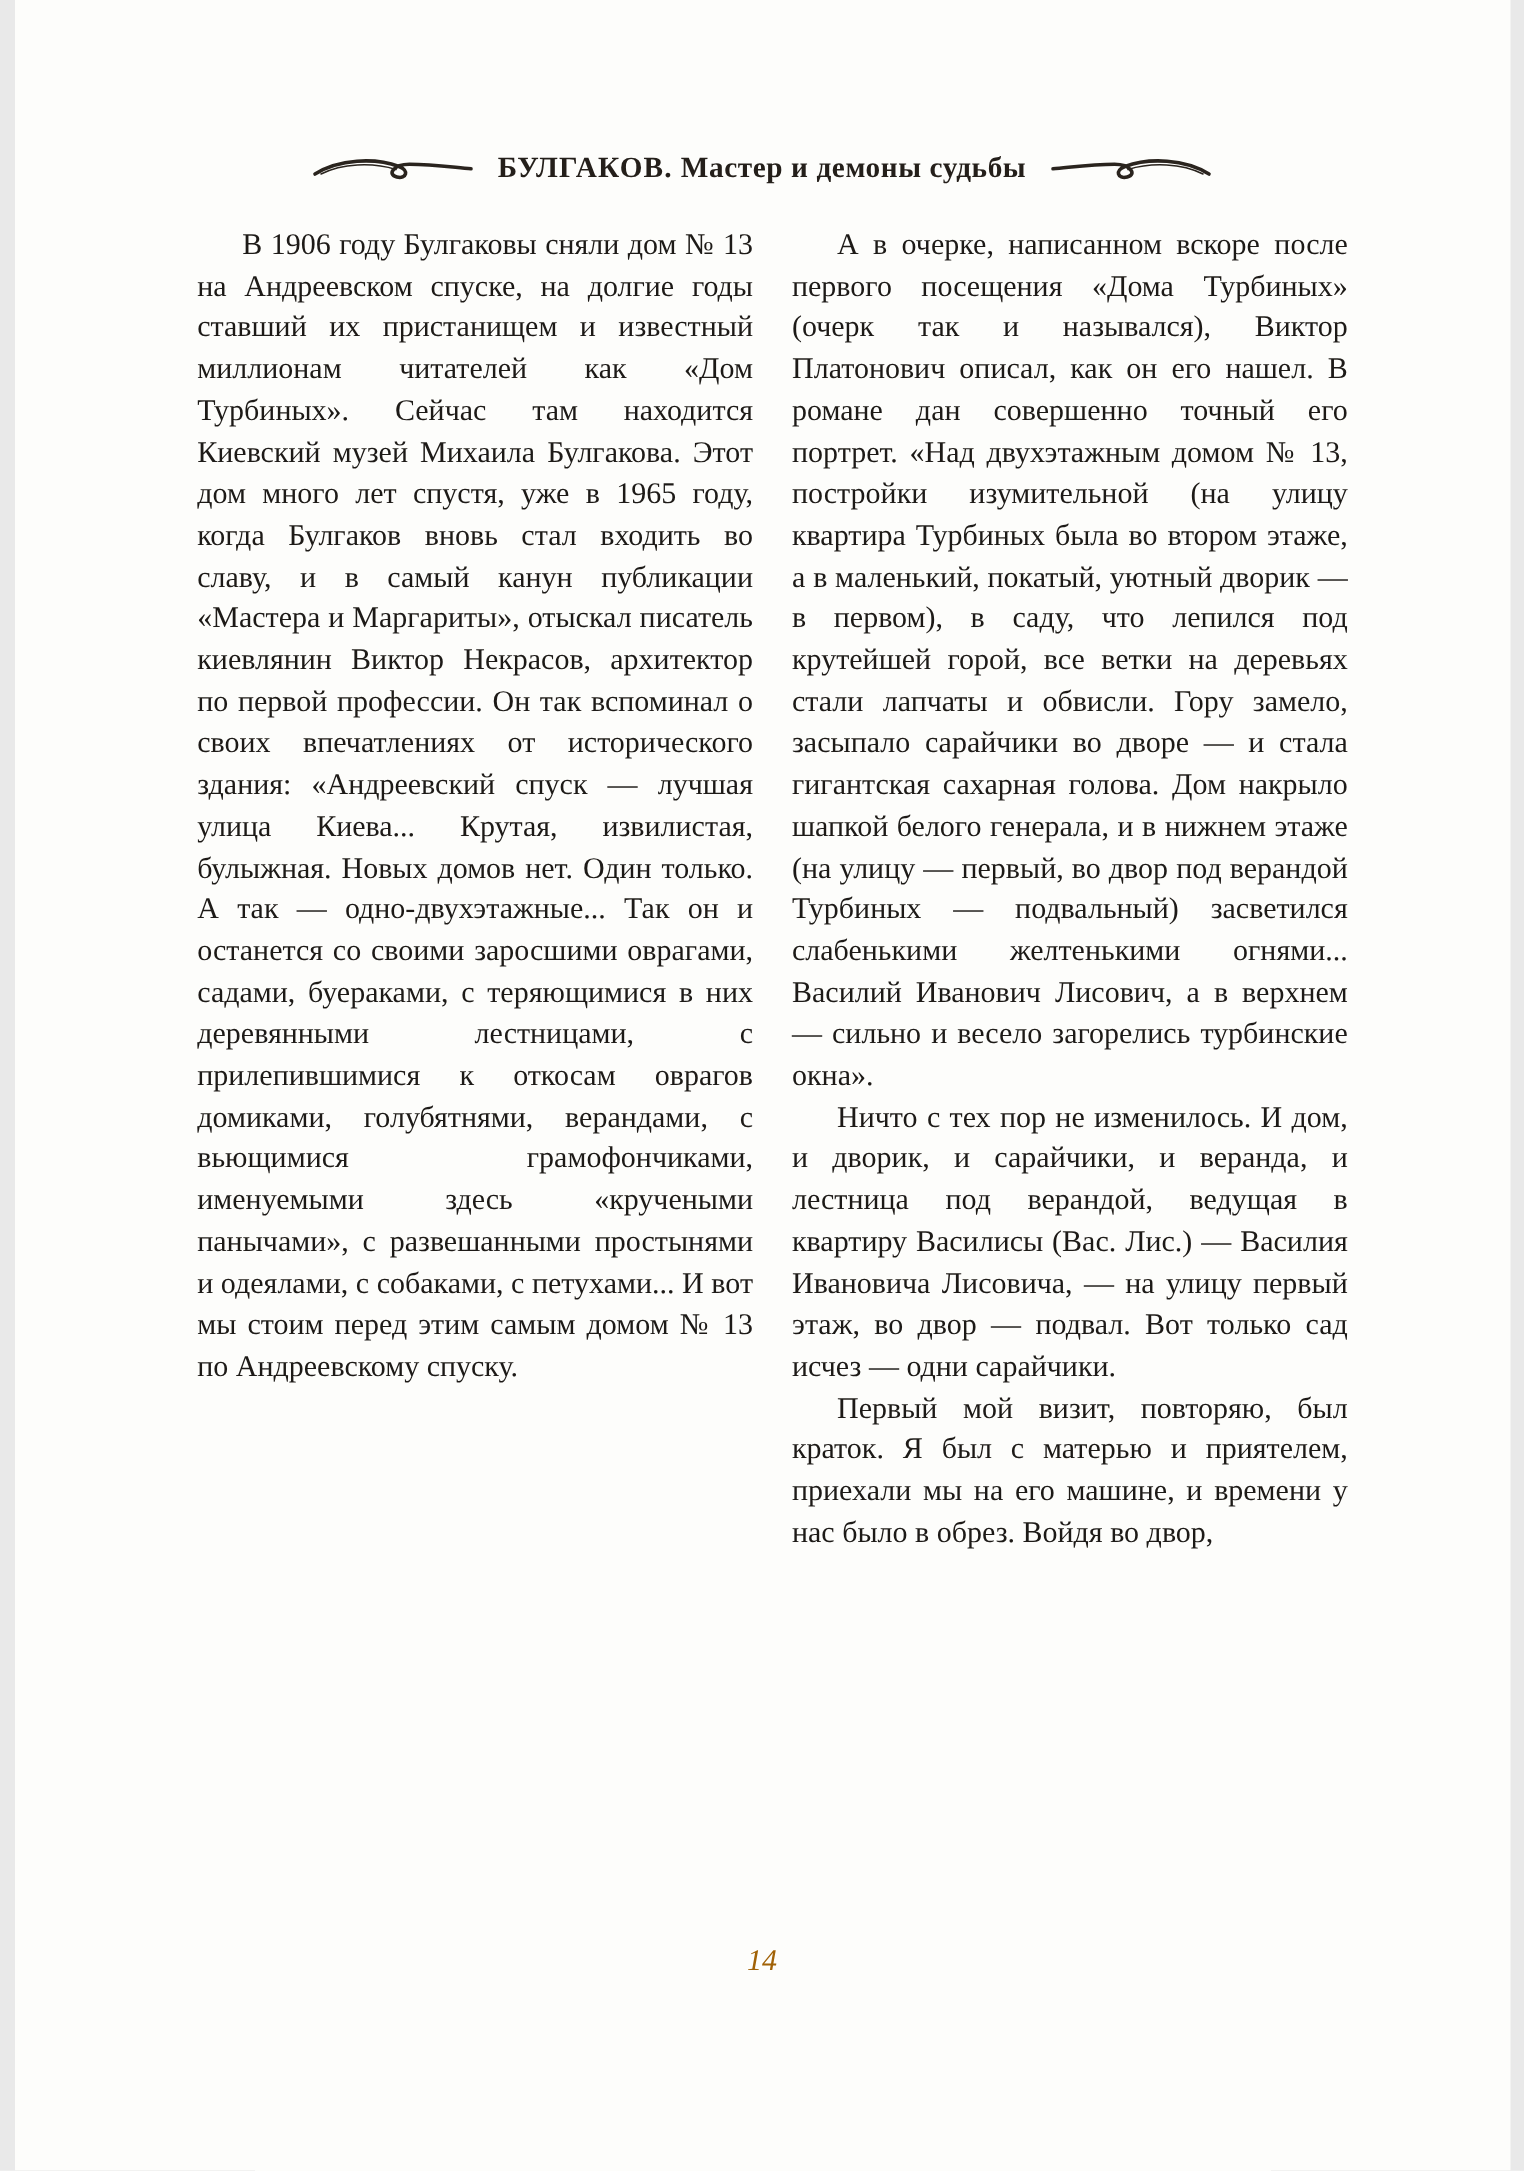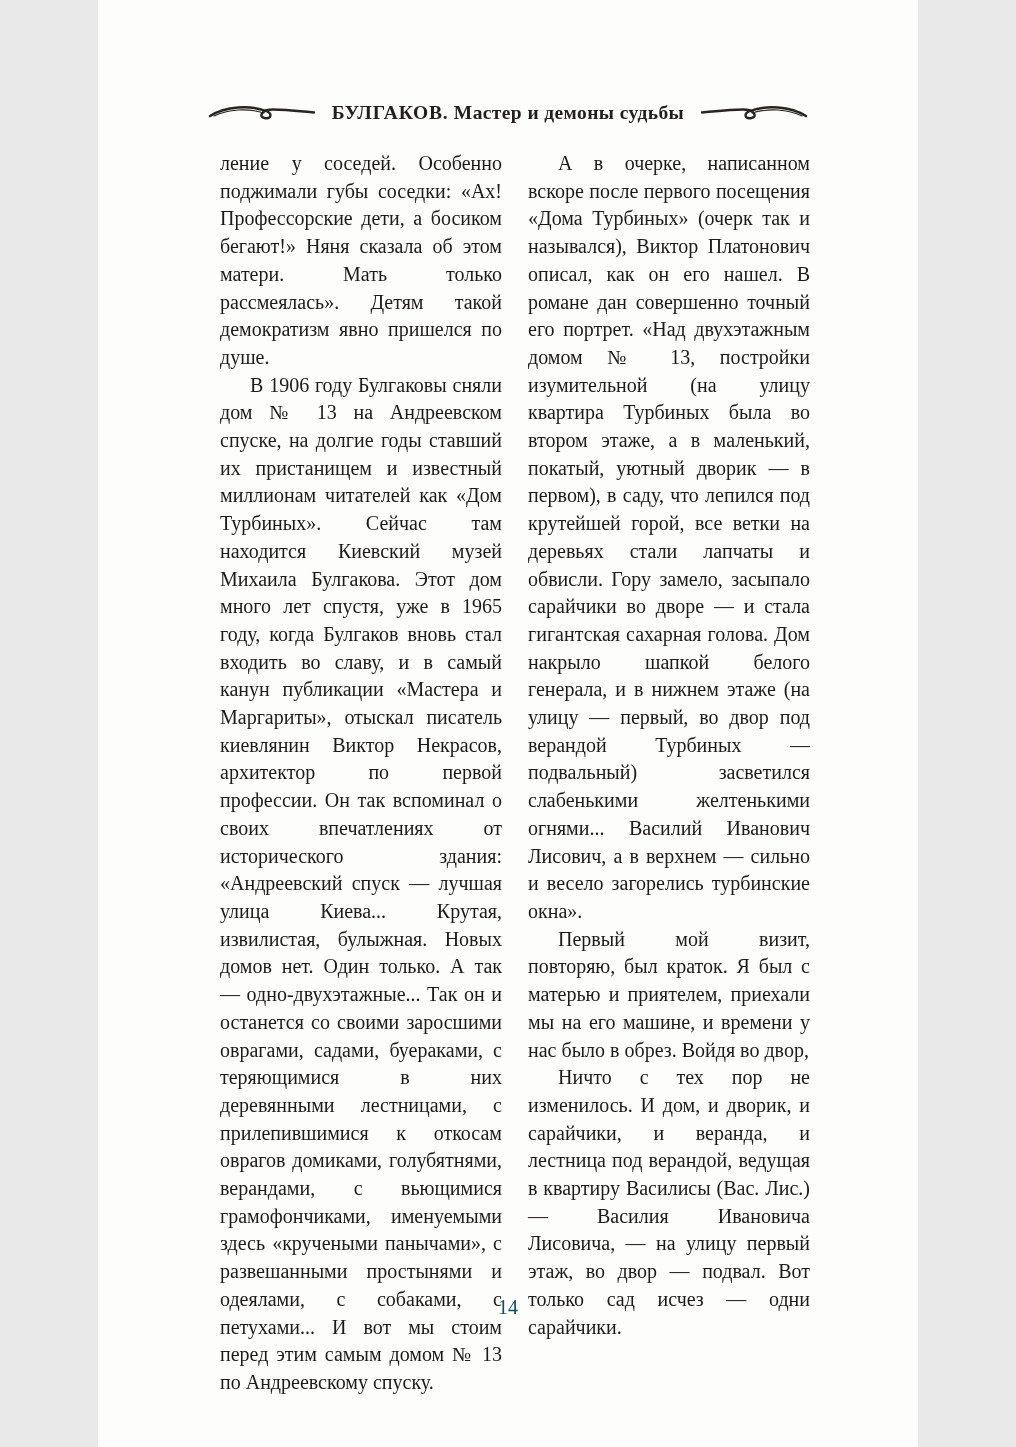--- a/index.html
+++ b/index.html
@@ -1,21 +1,21 @@
 <!DOCTYPE html>
 <html lang="ru"><head>
 <meta charset="utf-8">
 <style>
   * { margin: 0; padding: 0; box-sizing: border-box; }
   html, body { background: #e9e9e9; }
   body { font-family: "Liberation Serif", "DejaVu Serif", serif; }
 
   .page {
     position: relative;
-    width: 820px;
+    width: 997px;
     height: 1447px;
     margin: 0 auto;
     background: #fdfdfb;
     color: #1d1a17;
     overflow: hidden;
   }
 
   .running-head {
     display: flex;
     align-items: center;
@@ -52,21 +52,22 @@
   .col p { text-indent: 30px; }
   .col p.no-indent { text-indent: 0; }
 
   .page-number {
     position: absolute;
     left: 0;
     top: 1296px;
     width: 100%;
     text-align: center;
     font-size: 20px;
-    color: #0c4a6e;
+    color: #a16207;
+    font-style: italic;
   }
 </style>
 </head>
 <body>
 
 <div class="page">
 
   <div class="running-head">
     <span class="ornament left">
       <svg width="108" height="20" viewBox="0 0 108 20" aria-hidden="true">
@@ -80,25 +81,24 @@
     <span class="ornament right">
       <svg width="108" height="20" viewBox="0 0 108 20" aria-hidden="true">
         <path d="M2 13 C 18 3, 42 2, 58 8 C 65 10.5, 63 16.5, 56.5 15 C 50 13.5, 54 6.5, 65 6.5 C 80 6.5, 94 8.5, 106 9.5" fill="none" stroke="#2a241e" stroke-width="2.4" stroke-linecap="round"></path>
         <path d="M6 13 C 20 6, 40 5, 56 10" fill="none" stroke="#2a241e" stroke-width="1.1" stroke-linecap="round"></path>
       </svg>
     </span>
   </div>
 
   <div class="columns">
     <div class="col">
-      <p class="no-indent">ление у соседей. Особенно поджимали губы соседки: «Ах! Профессорские дети, а босиком бегают!» Няня сказала об этом матери. Мать только рассмеялась». Детям такой демократизм явно пришелся по душе.</p>
       <p>В 1906 году Булгаковы сняли дом № 13 на Андреевском спуске, на долгие годы ставший их пристанищем и известный миллионам читателей как «Дом Турбиных». Сейчас там находится Киевский музей Михаила Булгакова. Этот дом много лет спустя, уже в 1965 году, когда Булгаков вновь стал входить во славу, и в самый канун публикации «Мастера и Маргариты», отыскал писатель киевлянин Виктор Некрасов, архитектор по первой профессии. Он так вспоминал о своих впечатлениях от исторического здания: «Андреевский спуск — лучшая улица Киева... Крутая, извилистая, булыжная. Новых домов нет. Один только. А так — одно-двухэтажные... Так он и останется со своими заросшими оврагами, садами, буераками, с теряющимися в них деревянными лестницами, с прилепившимися к откосам оврагов домиками, голубятнями, верандами, с вьющимися грамофончиками, именуемыми здесь «кручеными панычами», с развешанными простынями и одеялами, с собаками, с петухами... И вот мы стоим перед этим самым домом № 13 по Андреевскому спуску.</p>
     </div>
     <div class="col">
       <p>А в очерке, написанном вскоре после первого посещения «Дома Турбиных» (очерк так и назывался), Виктор Платонович описал, как он его нашел. В романе дан совершенно точный его портрет. «Над двухэтажным домом № 13, постройки изумительной (на улицу квартира Турбиных была во втором этаже, а в маленький, покатый, уютный дворик — в первом), в саду, что лепился под крутейшей горой, все ветки на деревьях стали лапчаты и обвисли. Гору замело, засыпало сарайчики во дворе — и стала гигантская сахарная голова. Дом накрыло шапкой белого генерала, и в нижнем этаже (на улицу — первый, во двор под верандой Турбиных — подвальный) засветился слабенькими желтенькими огнями... Василий Иванович Лисович, а в верхнем — сильно и весело загорелись турбинские окна».</p>
+      <p>Ничто с тех пор не изменилось. И дом, и дворик, и сарайчики, и веранда, и лестница под верандой, ведущая в квартиру Василисы (Вас. Лис.) — Василия Ивановича Лисовича, — на улицу первый этаж, во двор — подвал. Вот только сад исчез — одни сарайчики.</p>
       <p>Первый мой визит, повторяю, был краток. Я был с матерью и приятелем, приехали мы на его машине, и времени у нас было в обрез. Войдя во двор,</p>
-      <p>Ничто с тех пор не изменилось. И дом, и дворик, и сарайчики, и веранда, и лестница под верандой, ведущая в квартиру Василисы (Вас. Лис.) — Василия Ивановича Лисовича, — на улицу первый этаж, во двор — подвал. Вот только сад исчез — одни сарайчики.</p>
     </div>
   </div>
 
   <div class="page-number">14</div>
 
 </div>
 
 </body></html>

